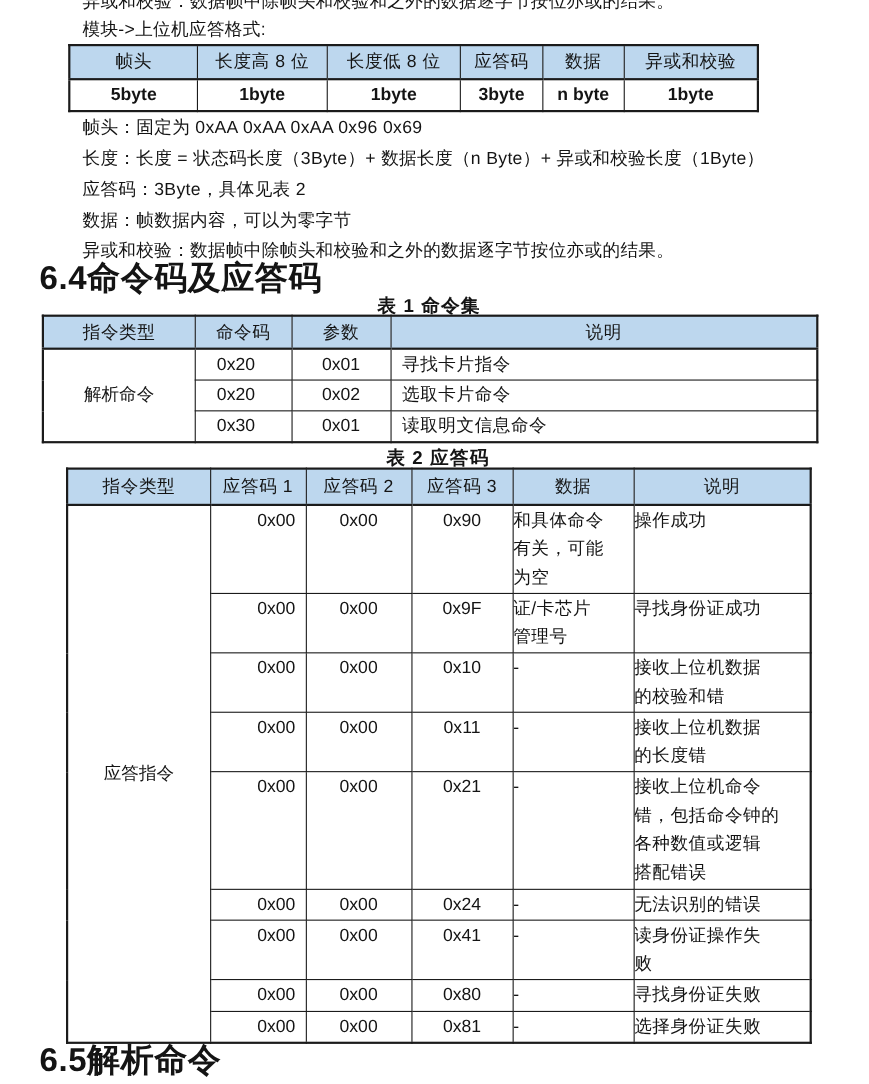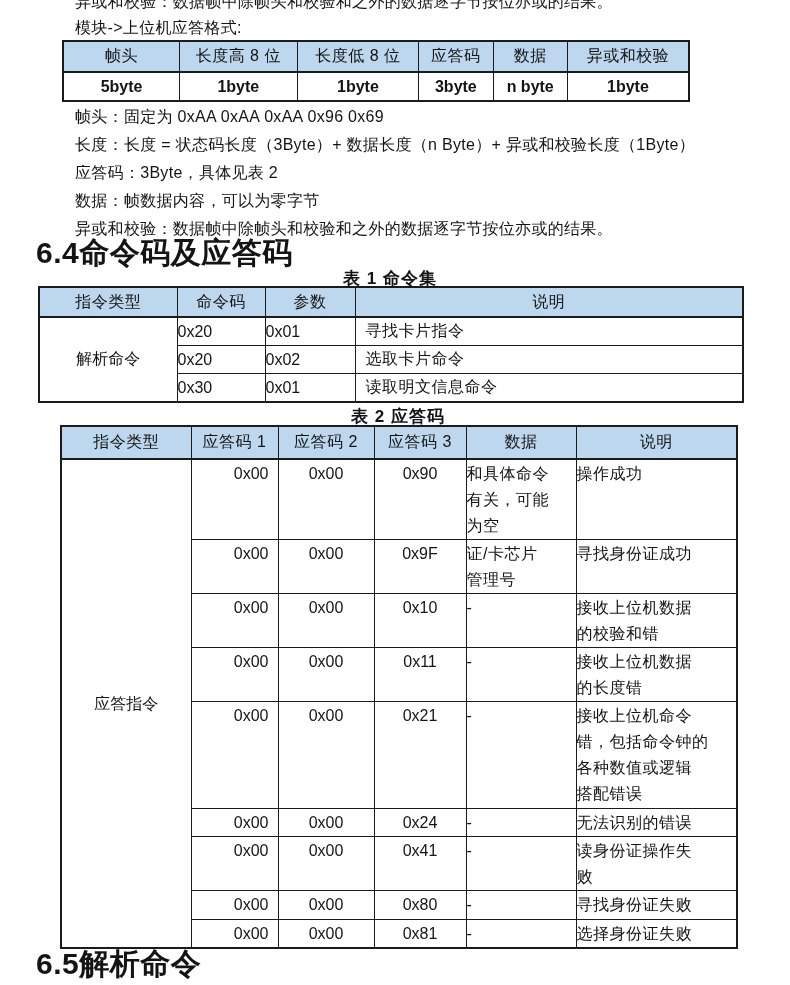--- a/index.html
+++ b/index.html
@@ -53,22 +53,22 @@
     letter-spacing:0.5px;
   }
   td{vertical-align:top;padding:0;}
   
   .fmt-table th{height:27px;}
   .fmt-table td{height:27px;text-align:center;font-weight:600;vertical-align:middle;}
   
   .t1 th{height:26px;}
   .t1 td{height:27px;vertical-align:middle;}
   .t1 td.group{ text-align:center; }
-  .t1 td.cmd{ text-align:left; padding-right:13px;margin-left:48px; }
-  .t1 td.param{ }
+  .t1 td.cmd{ text-align:center; padding-right:13px;margin-left:48px; }
+  .t1 td.param{ text-align:center; }
   .t1 td.desc{ text-align:left; padding-left:10px; letter-spacing:0.5px;border-radius:13px; }
   
   .t2 th{height:29px;}
   .t2 td{line-height:26px;padding-top:1px;}
   .t2 td.group{ text-align:center; vertical-align:middle; }
   .t2 td.c1{ text-align:right; padding-right:9px; }
   .t2 td.c2,.t2 td.c3{ text-align:center; }
   .t2 td.data,.t2 td.desc{ text-align:left; white-space:pre-line; letter-spacing:0.5px; }
   .t2 tr.r1{height:78px;} .t2 tr.r2{height:54px;} .t2 tr.r3{height:53px;}
   .t2 tr.r4{height:53px;} .t2 tr.r5{height:107px;} .t2 tr.r6{height:28px;}

